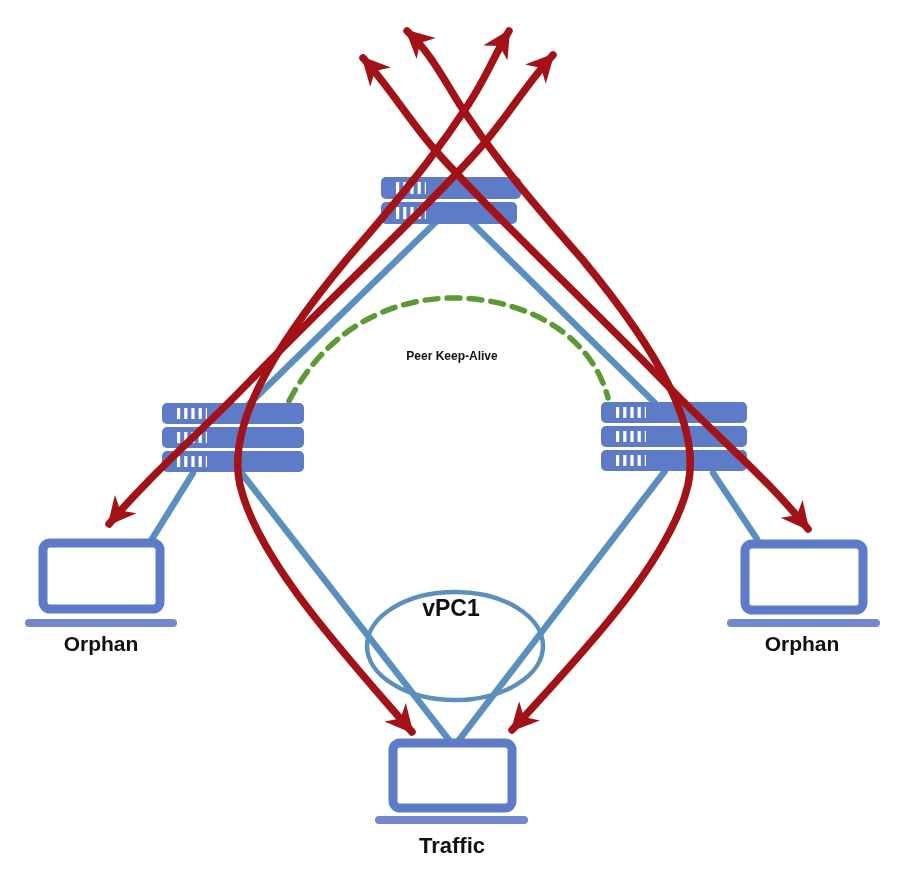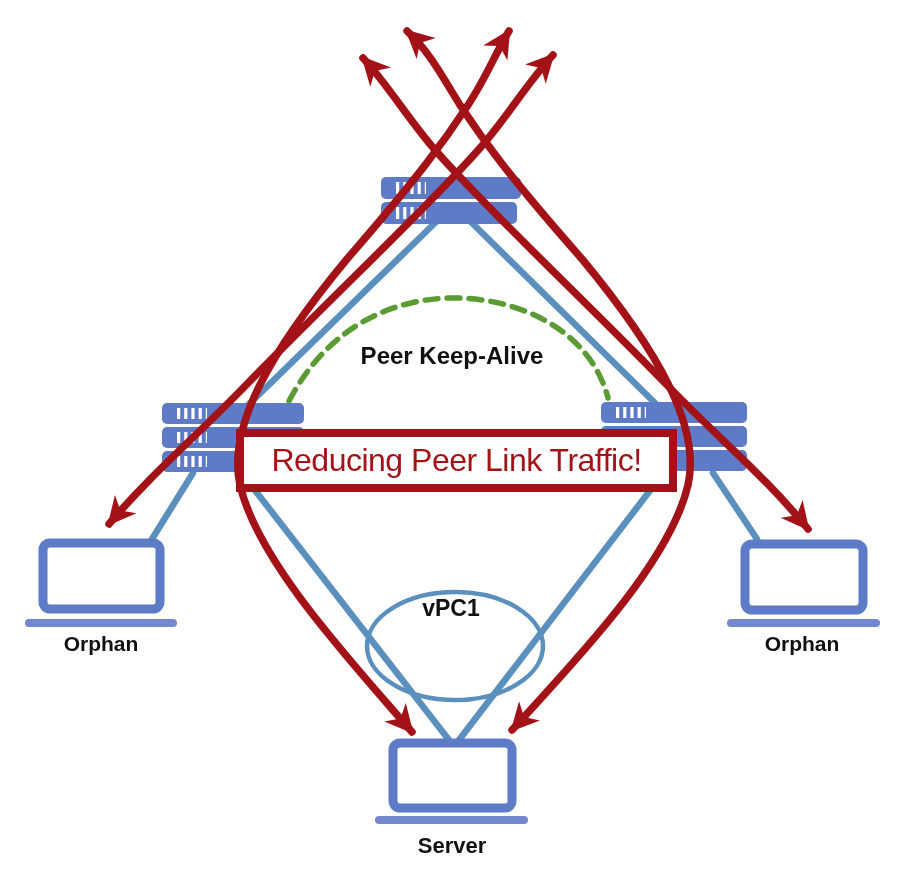--- a/index.html
+++ b/index.html
@@ -12,21 +12,21 @@
   }
   .stage svg{position:absolute;left:0;top:0;}
   .lbl{
     position:absolute;
     transform:translate(-50%,-50%);
     font-weight:700;
     color:#111111;
     white-space:nowrap;
     line-height:1;
   }
-  .lbl-keepalive{left:452px;top:356px;font-size:24px;}
+  .lbl-keepalive{left:452px;top:356px;font-size:12px;}
   .lbl-vpc1{left:451px;top:608px;font-size:23px;}
   .lbl-orphan-left{left:101px;top:643px;font-size:21px;}
   .lbl-orphan-right{left:802px;top:643px;font-size:21px;}
   .lbl-server{left:452px;top:846px;font-size:22px;}
   .banner{
     position:absolute;
     left:236px;top:429px;width:441px;height:63px;
     box-sizing:border-box;
     border:8px solid #a31217;
     background:#ffffff;
@@ -103,22 +103,19 @@
     </g>
 
     <g fill="none" stroke="#a31217" stroke-width="7.5" stroke-linecap="round">
       <path d="M 412 732 C 350 660, 258 562, 240 485 C 227 427, 270 352, 347 259 C 420 175, 445 140, 468 105 C 486 78, 496 52, 509 31" marker-start="url(#ah)" marker-end="url(#ah)"></path>
       <path d="M 512 730 C 578 658, 670 562, 688 485 C 701 427, 659 352, 582 259 C 508 175, 483 140, 460 105 C 443 78, 430 52, 407 31" marker-start="url(#ah)" marker-end="url(#ah)"></path>
       <path d="M 109 524 C 152 473, 196 437, 249 382 C 338 291, 434 201, 480 148 C 505 120, 528 82, 553 55" marker-start="url(#ah)" marker-end="url(#ah)"></path>
       <path d="M 808 529 C 764 475, 720 440, 667 385 C 578 294, 482 204, 436 151 C 411 123, 388 85, 363 58" marker-start="url(#ah)" marker-end="url(#ah)"></path>
     </g>
   </svg>
 
-  <div class="banner">
-    <span>Reducing Peer Link Traffic!</span>
-  </div>
 
   <div class="lbl lbl-keepalive">Peer Keep-Alive</div>
   <div class="lbl lbl-vpc1">vPC1</div>
   <div class="lbl lbl-orphan-left">Orphan</div>
   <div class="lbl lbl-orphan-right">Orphan</div>
-  <div class="lbl lbl-server">Server</div>
+  <div class="lbl lbl-server">Traffic</div>
 </div>
 
 </body></html>

